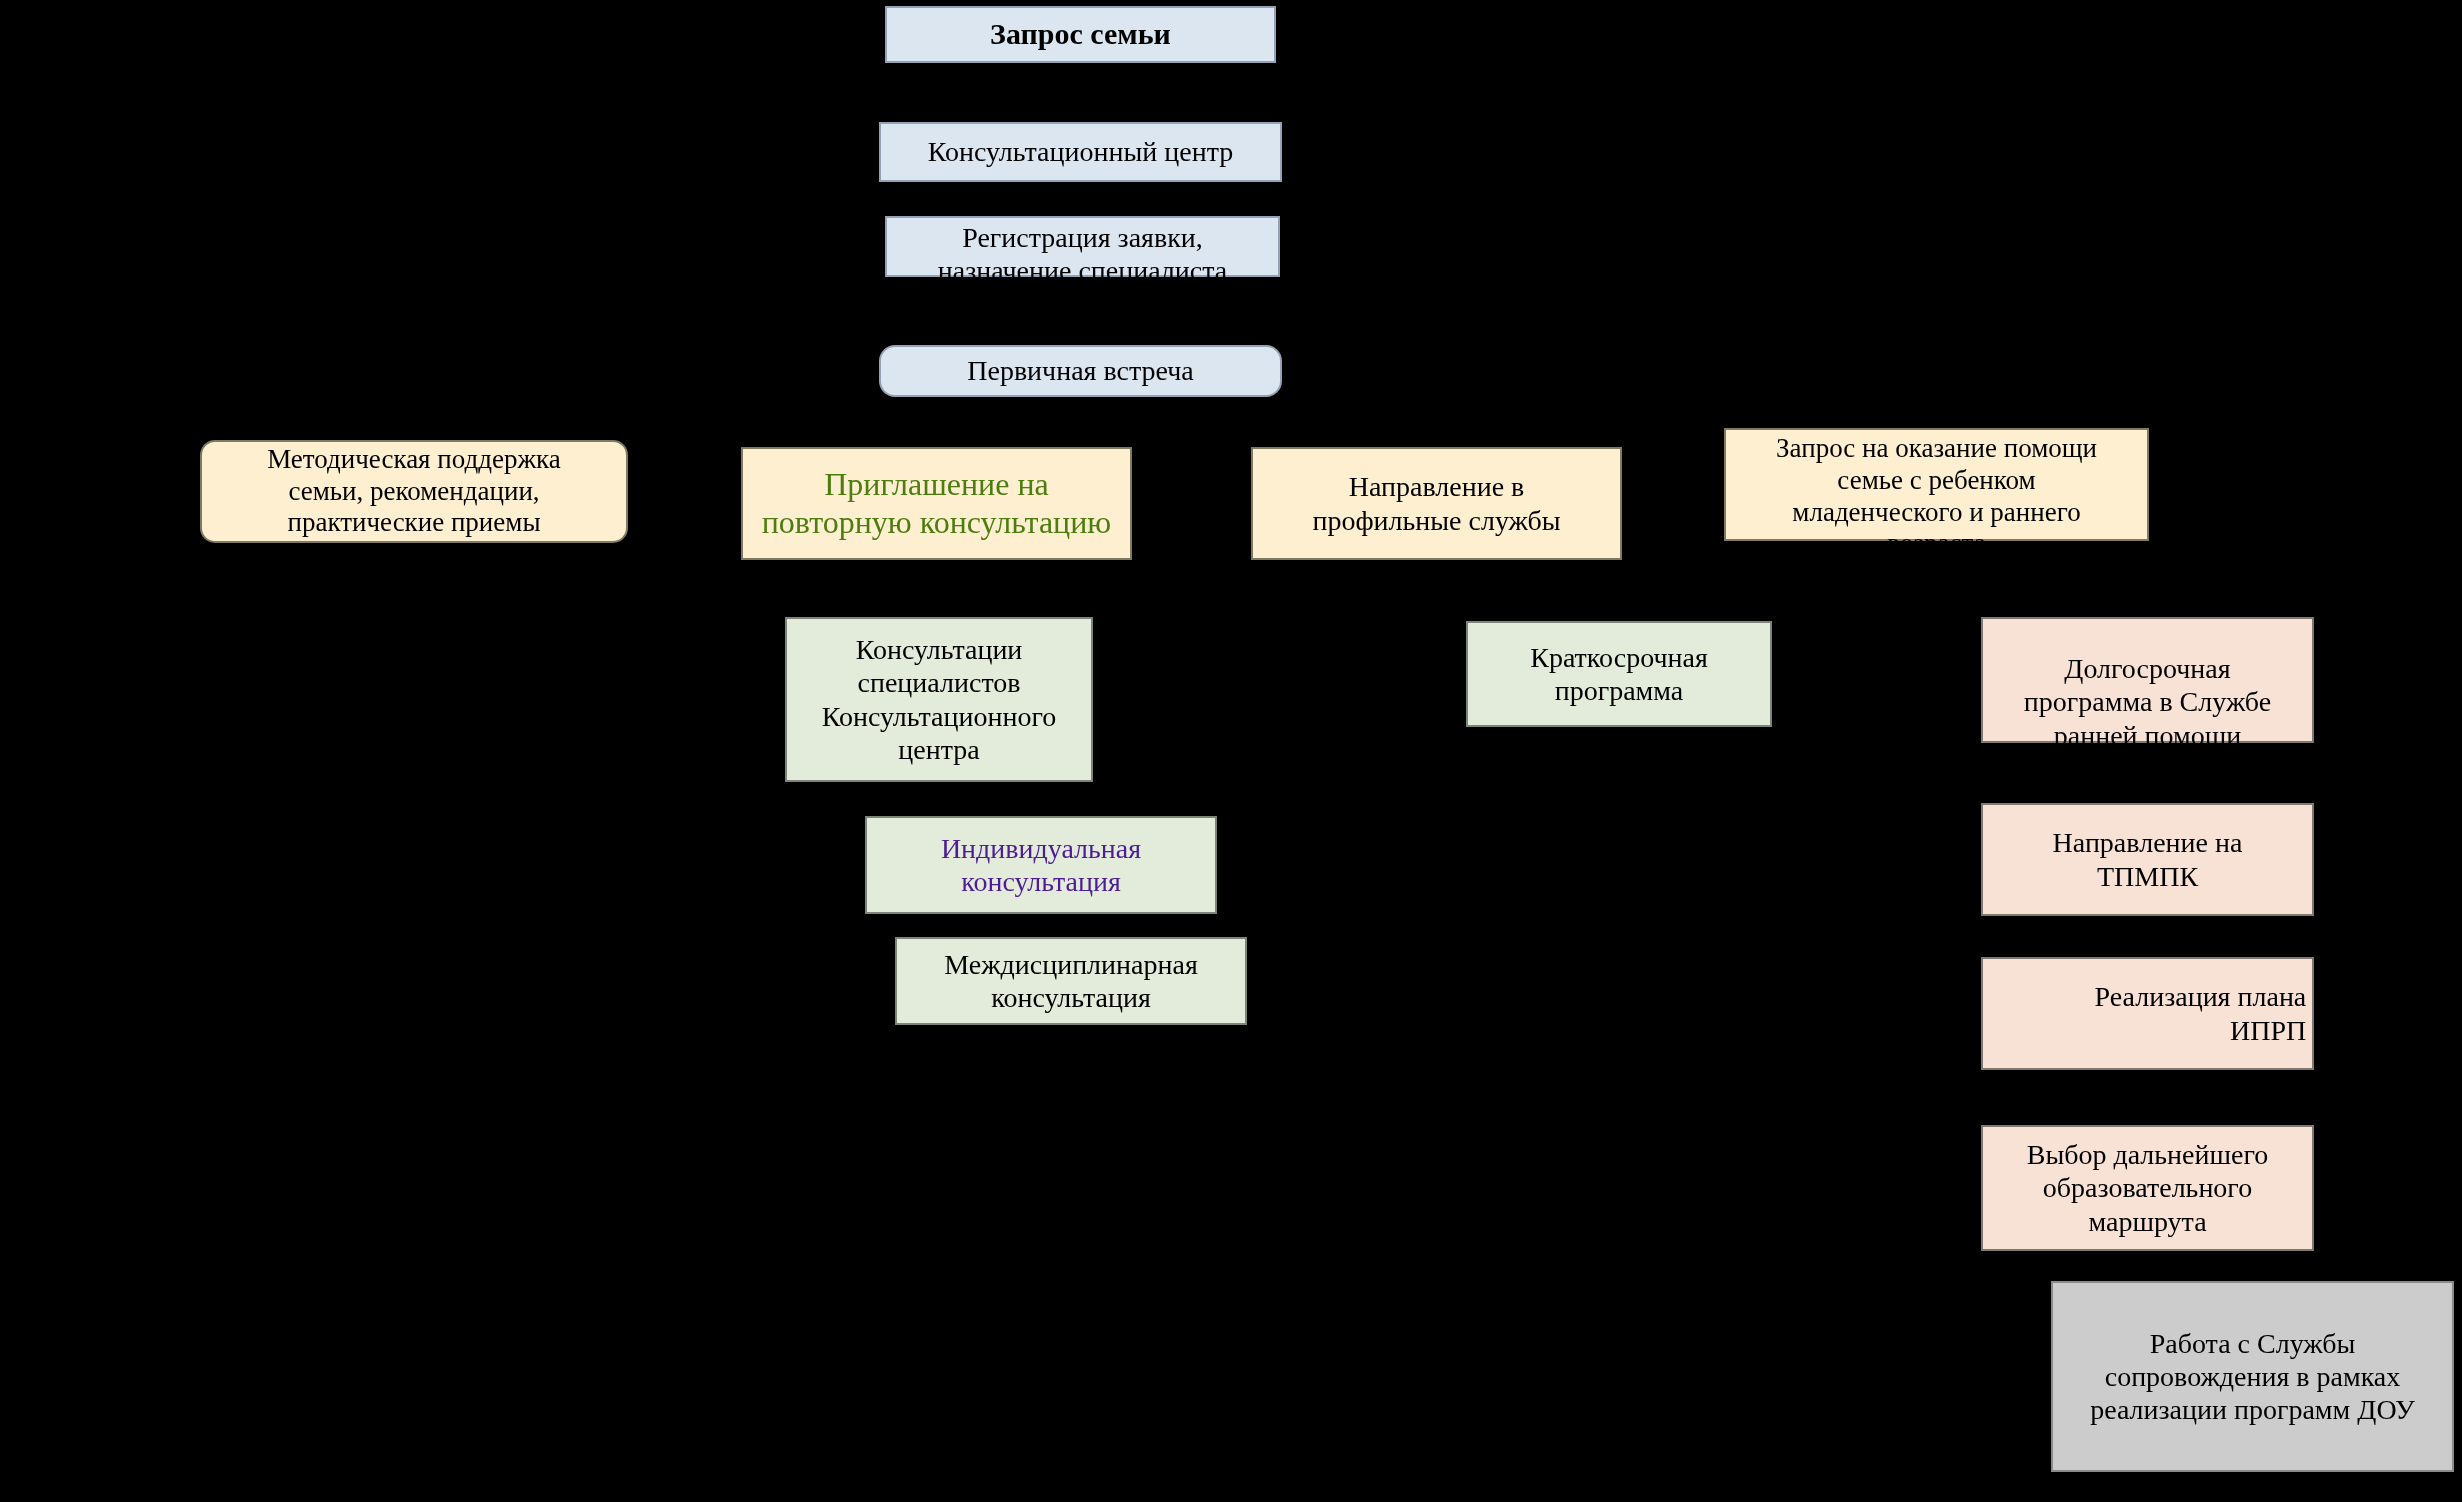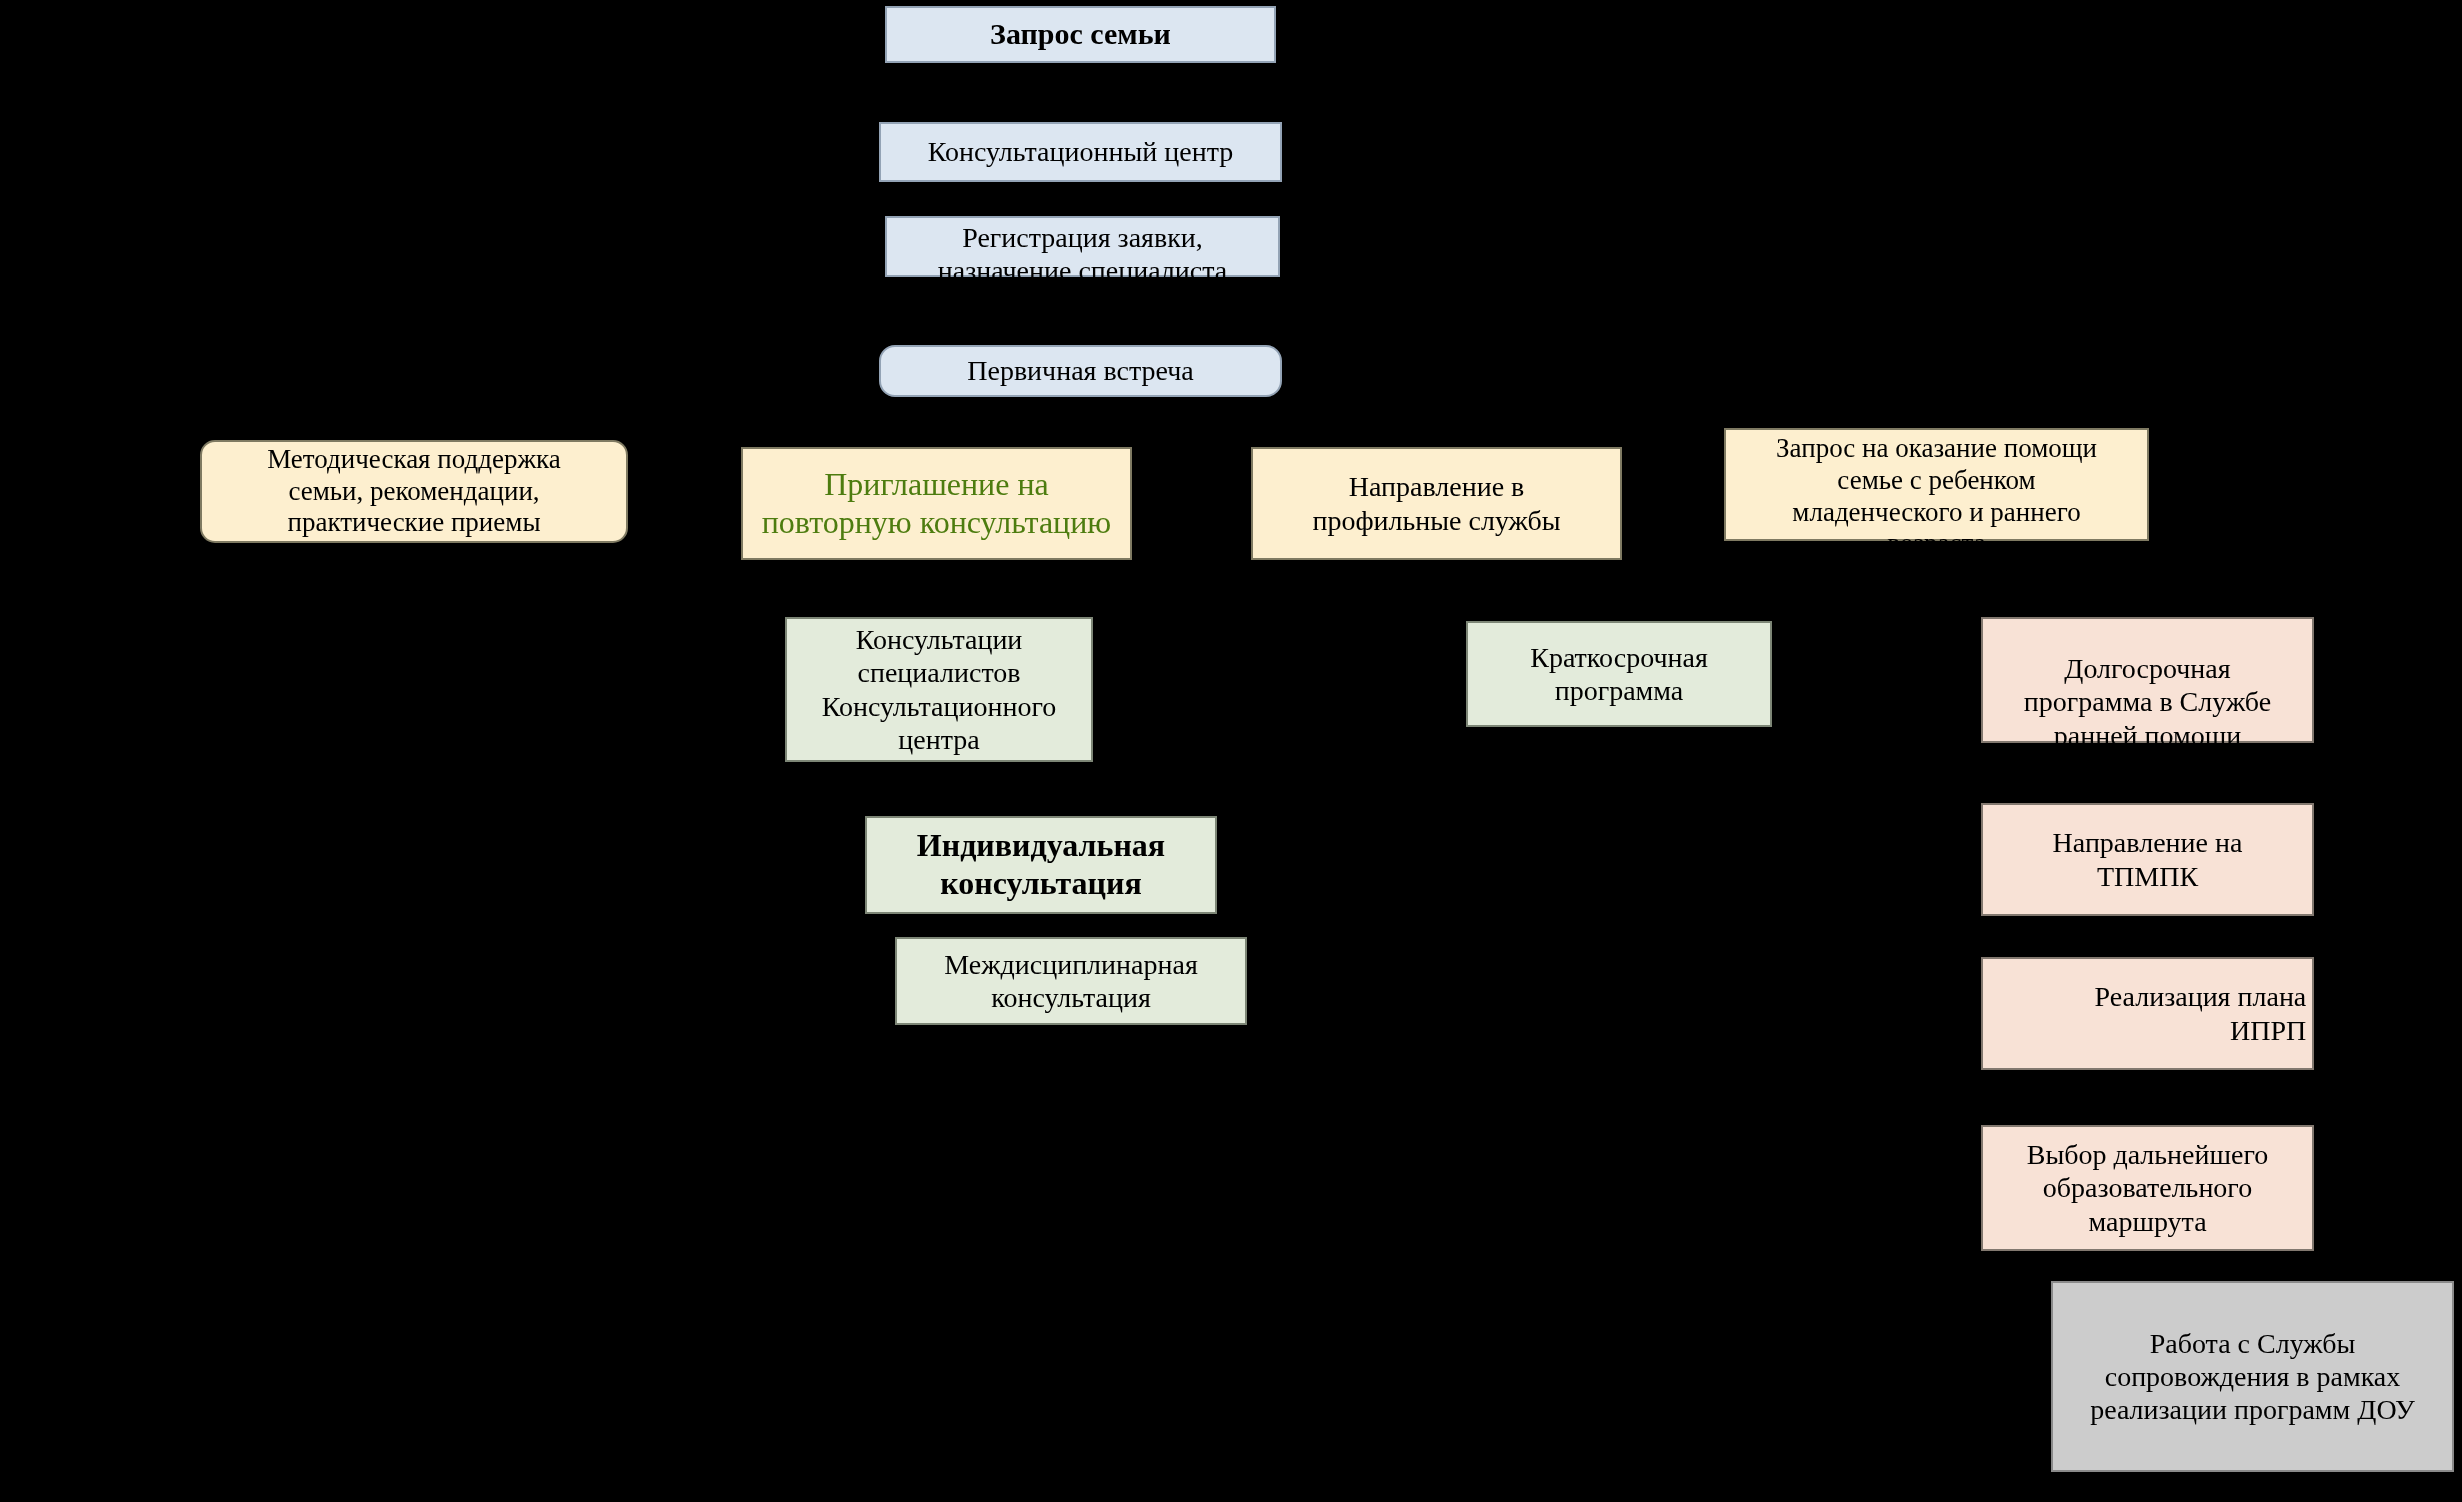--- a/index.html
+++ b/index.html
@@ -72,37 +72,37 @@
     <div class="node n-cream" style="left: 1251px; top: 447px; width: 371px; height: 113px;">
       <span class="txt" style="font-size: 28px; font-weight: 400; color: rgb(0, 0, 0);">Направление в
 профильные службы</span>
     </div>
     <div class="node n-cream overflow" style="left: 1724px; top: 428px; width: 425px; height: 113px;">
       <span class="txt" style="font-size: 27px; font-weight: 400; color: rgb(0, 0, 0);">Запрос на оказание помощи
 семье с ребенком
 младенческого и раннего
 возраста</span>
     </div>
-    <div class="node n-green" style="left: 785px; top: 617px; width: 308px; height: 145px;">
+    <div class="node n-green" style="left: 785px; top: 617px; width: 308px; height: 165px;">
       <span class="txt" style="font-size: 28px; font-weight: 400; color: rgb(0, 0, 0);">Консультации
 специалистов
 Консультационного
 центра</span>
     </div>
     <div class="node n-green" style="left: 1466px; top: 621px; width: 306px; height: 106px;">
       <span class="txt" style="font-size: 28px; font-weight: 400; color: rgb(0, 0, 0);">Краткосрочная
 программа</span>
     </div>
     <div class="node n-pink" style="left: 1981px; top: 617px; width: 333px; height: 126px;">
       <span class="txt" style="font-size: 28px; font-weight: 400; color: rgb(0, 0, 0); margin-top: 44px;">Долгосрочная
 программа в Службе
 ранней помощи</span>
     </div>
     <div class="node n-green" style="left: 865px; top: 816px; width: 352px; height: 98px;">
-      <span class="txt" style="font-size: 32px; font-weight: 700; color: #000000;">Индивидуальная
+      <span class="txt" style="font-size: 28px; font-weight: 400; color: #4c1d95;">Индивидуальная
 консультация</span>
     </div>
     <div class="node n-pink" style="left: 1981px; top: 803px; width: 333px; height: 113px;">
       <span class="txt" style="font-size: 28px; font-weight: 400; color: rgb(0, 0, 0);">Направление на
 ТПМПК</span>
     </div>
     <div class="node n-green" style="left: 865px; top: 937px; width: 352px; height: 88px; margin-left: 30px;">
       <span class="txt" style="font-size: 28px; font-weight: 400; color: rgb(0, 0, 0);">Междисциплинарная
 консультация</span>
     </div>

